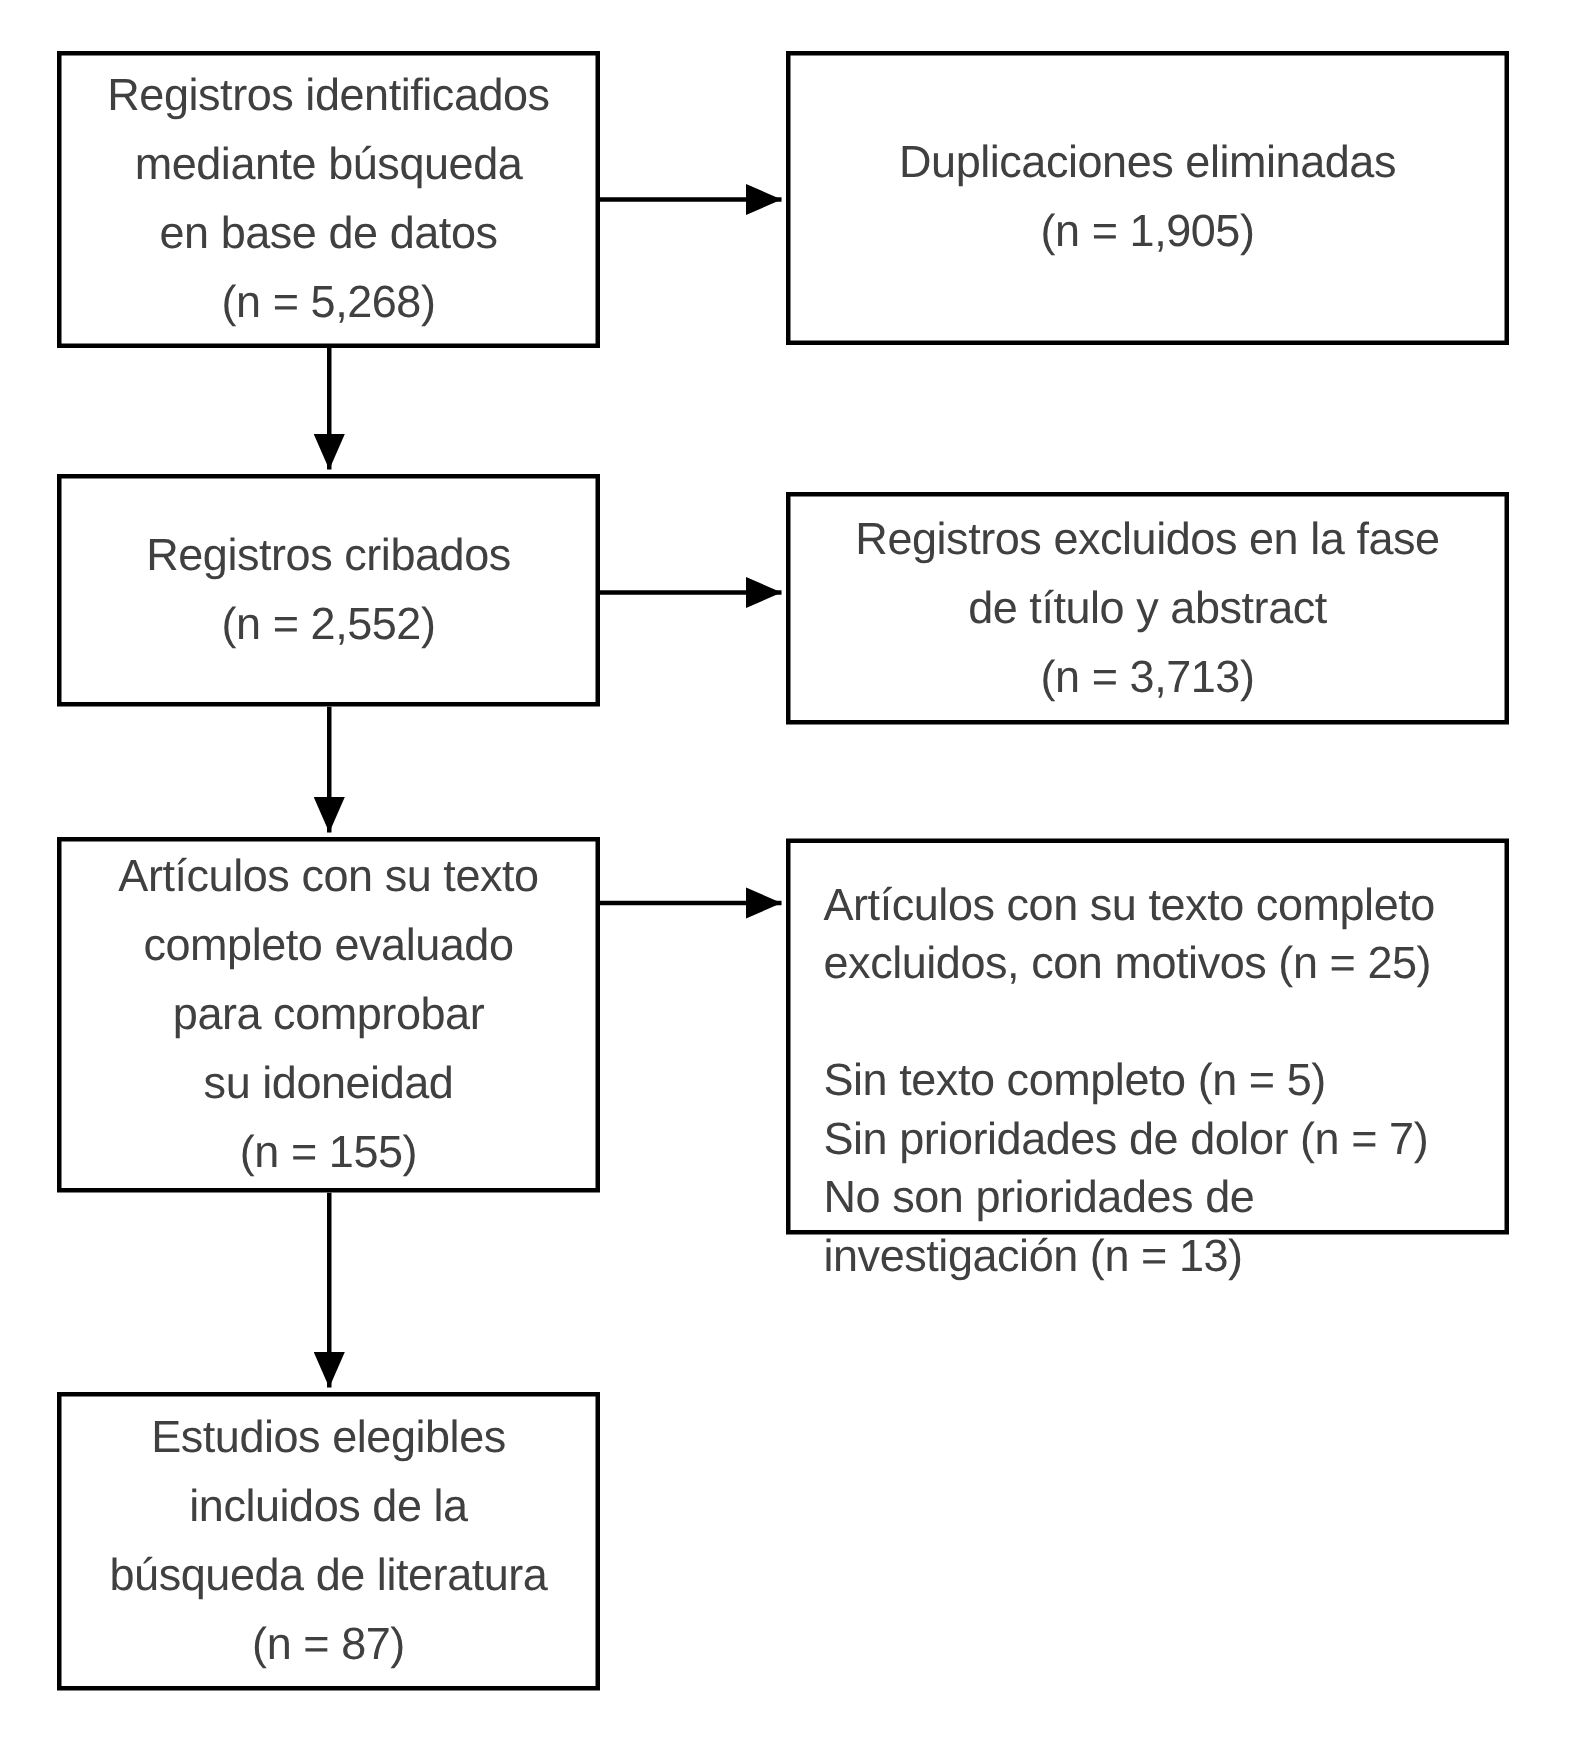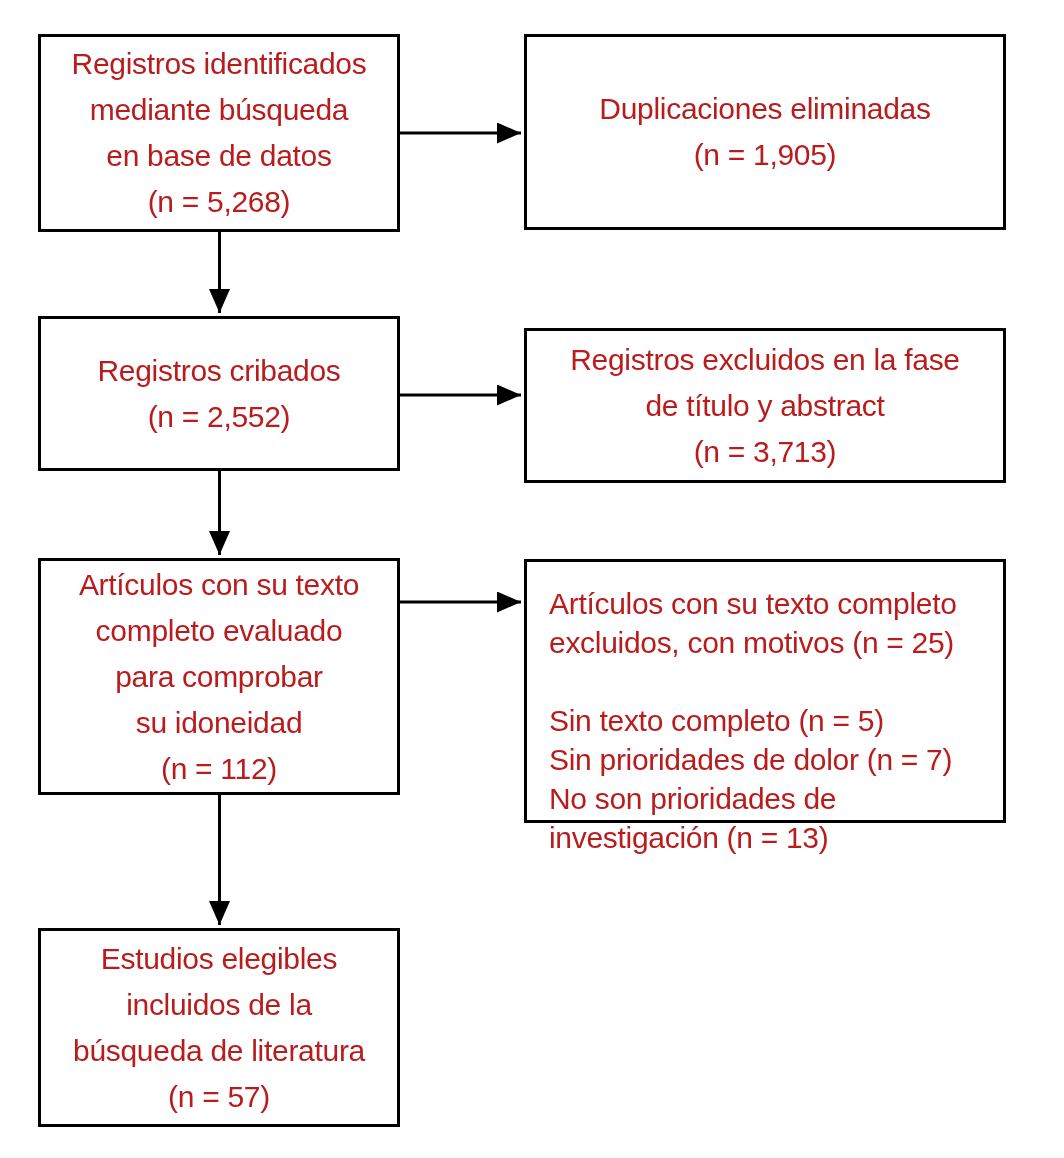--- a/index.html
+++ b/index.html
@@ -6,21 +6,21 @@
     margin: 0;
     padding: 0;
     background: #ffffff;
   }
   .canvas {
     position: relative;
     width: 1064px;
     height: 1158px;
     background: #ffffff;
     font-family: "Liberation Sans", sans-serif;
-    color: #b91c1c;
+    color: #404040;
     overflow: hidden;
   }
   .arrow-layer {
     position: absolute;
     left: 0;
     top: 0;
     width: 1064px;
     height: 1158px;
     pointer-events: none;
   }
@@ -84,28 +84,28 @@
 (n = 2,552)</div>
 
   <div class="flow-box centered" style="left:524px; top:328px; width:482px; height:155px;">Registros excluidos en la fase
 de título y abstract
 (n = 3,713)</div>
 
   <div class="flow-box centered" style="left:38px; top:558px; width:362px; height:237px;">Artículos con su texto
 completo evaluado
 para comprobar
 su idoneidad
-(n = 112)</div>
+(n = 155)</div>
 
   <div class="flow-box left-aligned" style="left:524px; top:559px; width:482px; height:264px;">Artículos con su texto completo
 excluidos, con motivos (n = 25)
 
 Sin texto completo (n = 5)
 Sin prioridades de dolor (n = 7)
 No son prioridades de
 investigación (n = 13)</div>
 
   <div class="flow-box centered" style="left:38px; top:928px; width:362px; height:199px;">Estudios elegibles
 incluidos de la
 búsqueda de literatura
-(n = 57)</div>
+(n = 87)</div>
 
 </div>
 
 </body></html>

